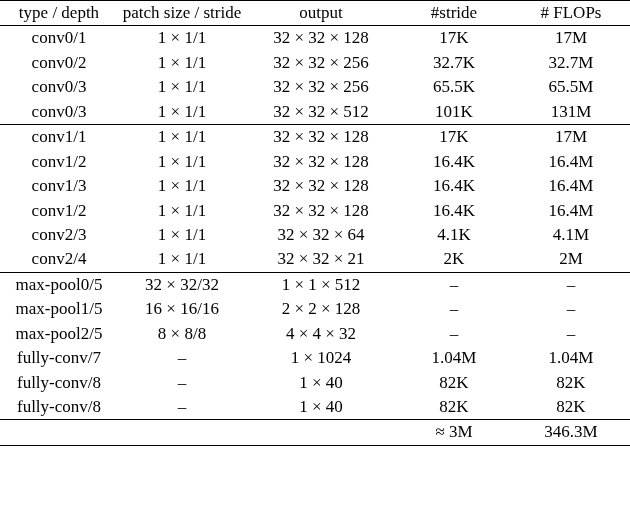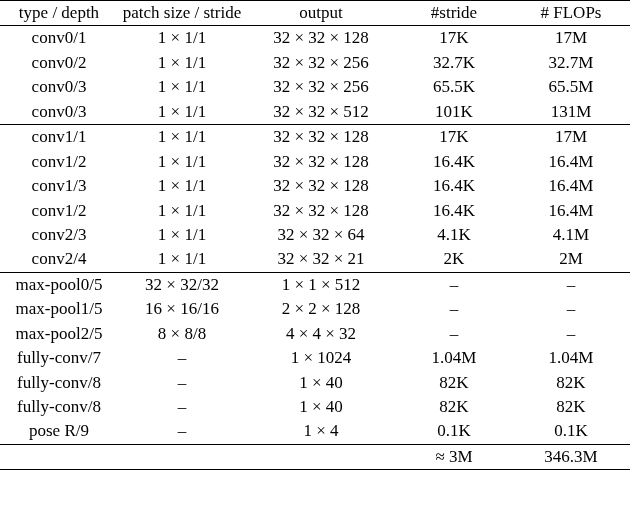--- a/index.html
+++ b/index.html
@@ -187,27 +187,20 @@
       <td>82K</td>
       <td>82K</td>
     </tr>
     <tr>
       <td>fully-conv/8</td>
       <td>–</td>
       <td>1 × 40</td>
       <td>82K</td>
       <td>82K</td>
     </tr>
-    <tr class="pad-bot">
-      <td>pose R/9</td>
-      <td>–</td>
-      <td>1 × 4</td>
-      <td>0.1K</td>
-      <td>0.1K</td>
-    </tr>
 
     <tr class="rule-thin rule-bottom total-row">
       <td></td>
       <td></td>
       <td></td>
       <td>≈ 3M</td>
       <td>346.3M</td>
     </tr>
   </tbody>
 </table>

